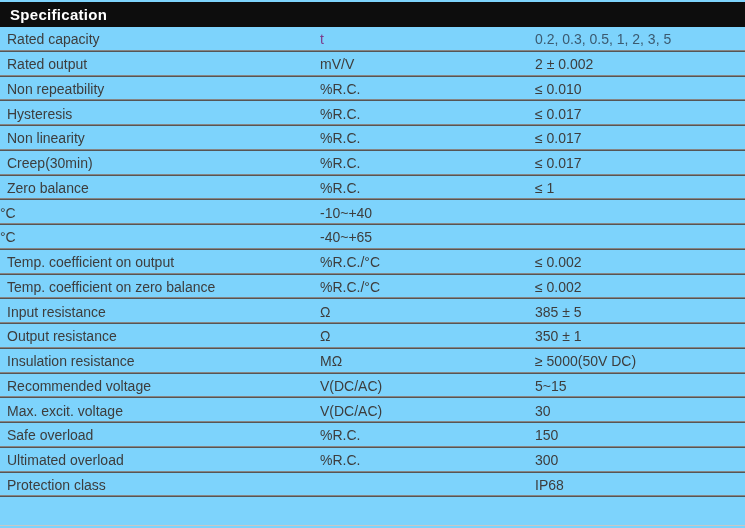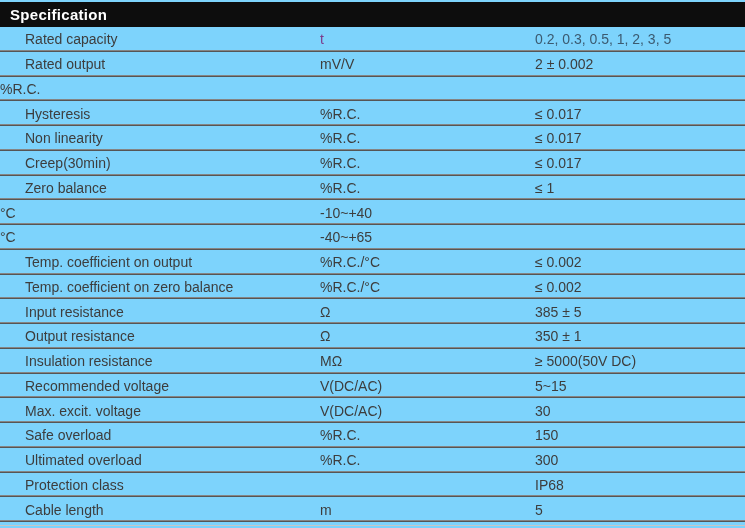--- a/index.html
+++ b/index.html
@@ -53,21 +53,21 @@
     bottom: 0;
     height: 2px;
     background: linear-gradient(to bottom, #9c9c9c, #3e3e3e);
   }
   .cell {
     font-size: 14px;
     color: #3d3d3d;
     white-space: nowrap;
     overflow: hidden;
   }
-  .cell.label { padding-left: 25px; }
+  .cell.label { padding-left: 7px; }
   .bottom-edge-line {
     position: absolute;
     top: 525px;
     left: 0;
     width: 745px;
     height: 1px;
     background: #c7c7c7;
   }
 </style>
 </head>
@@ -86,21 +86,23 @@
     <span class="cell value" style="color: rgb(59, 90, 112);">0.2, 0.3, 0.5, 1, 2, 3, 5</span>
   </div>
 
   <div class="spec-row">
     <span class="cell label">Rated output</span>
     <span class="cell unit">mV/V</span>
     <span class="cell value">2 ± 0.002</span>
   </div>
 
   <div class="spec-row">
-    <span class="cell unit">%R.C.</span>
+    <span class="cell label">Non repeatbility</span>
+    <span class="cell unit">%R.C.</span>
+    <span class="cell value">≤ 0.010</span>
   </div>
 
   <div class="spec-row">
     <span class="cell label">Hysteresis</span>
     <span class="cell unit">%R.C.</span>
     <span class="cell value">≤ 0.017</span>
   </div>
 
   <div class="spec-row">
     <span class="cell label">Non linearity</span>
@@ -183,22 +185,17 @@
     <span class="cell unit">%R.C.</span>
     <span class="cell value">300</span>
   </div>
 
   <div class="spec-row">
     <span class="cell label">Protection class</span>
     <span class="cell unit"></span>
     <span class="cell value">IP68</span>
   </div>
 
-  <div class="spec-row">
-    <span class="cell label">Cable length</span>
-    <span class="cell unit">m</span>
-    <span class="cell value">5</span>
-  </div>
 </div>
 
   <div class="bottom-edge-line"></div>
 
 </div>
 
 </body></html>

